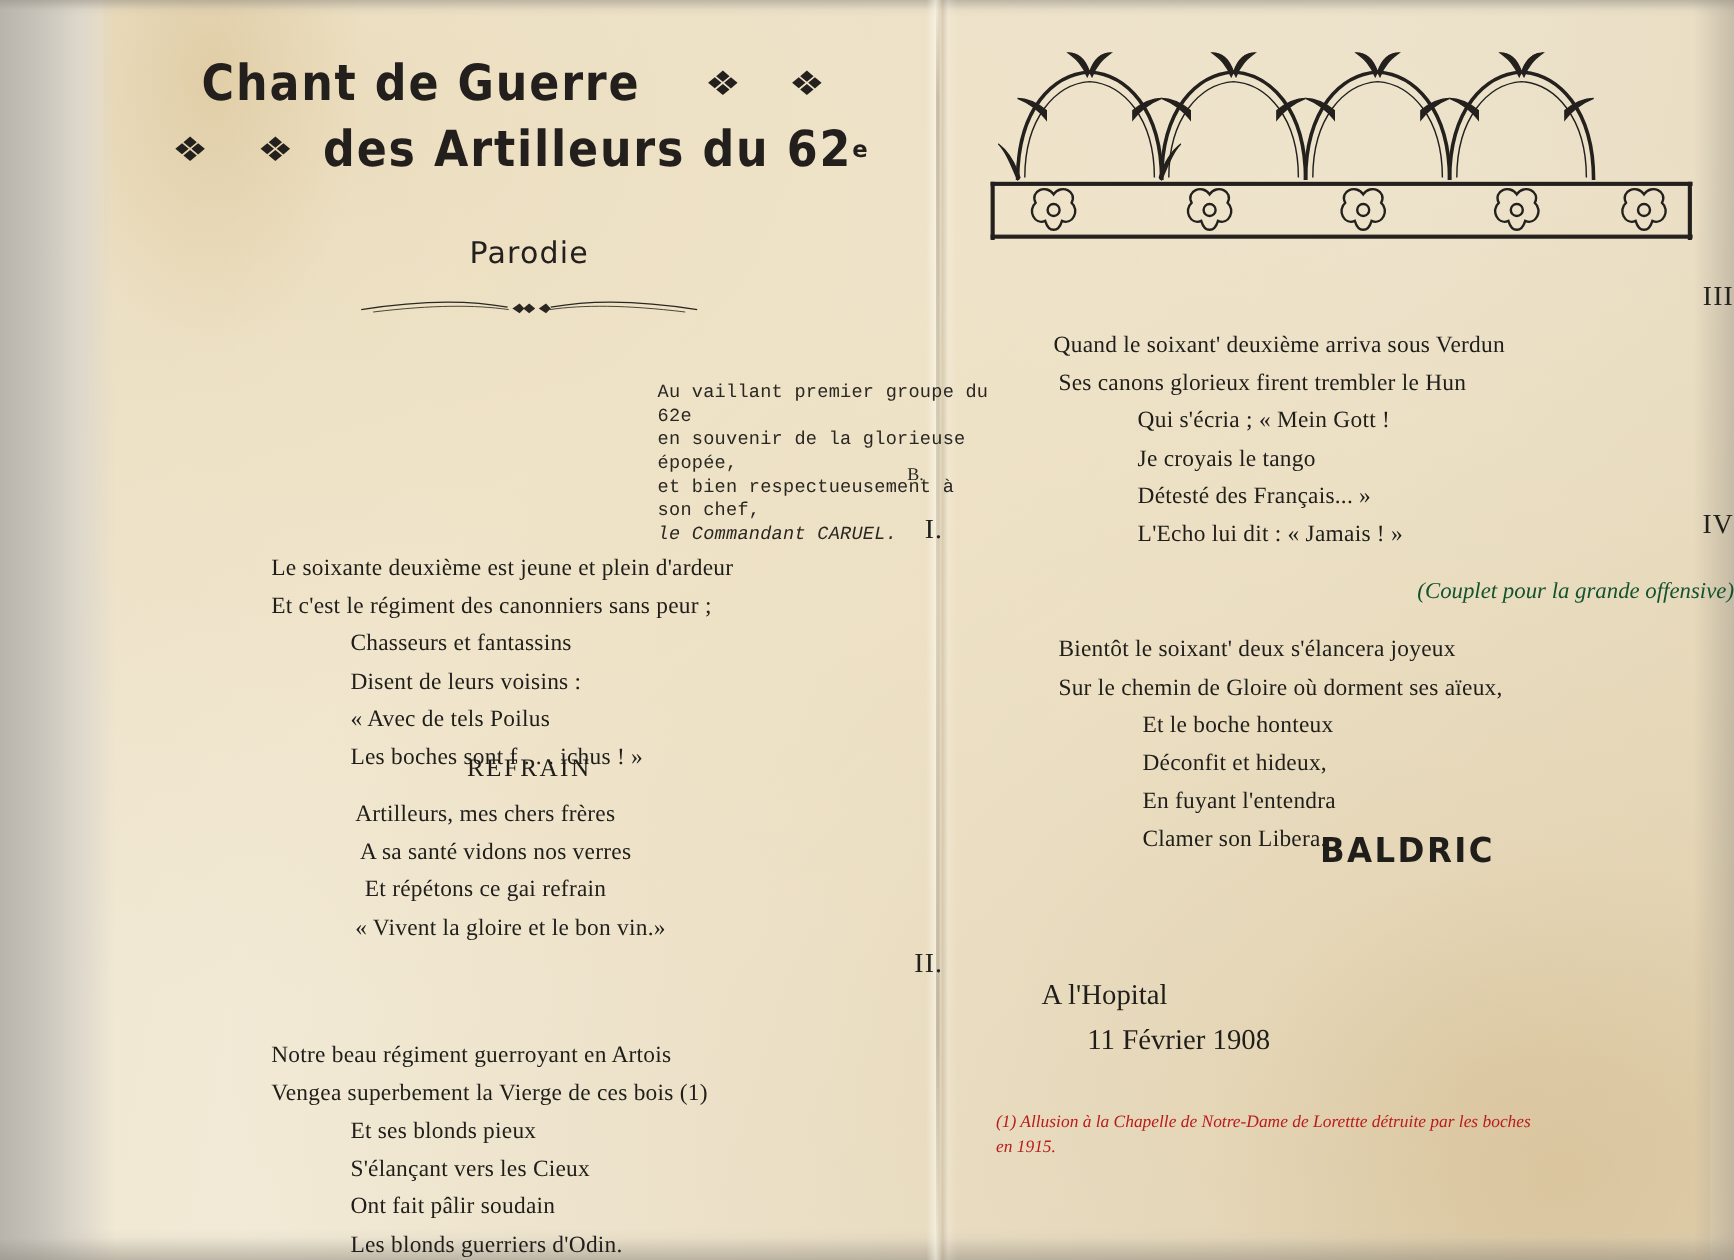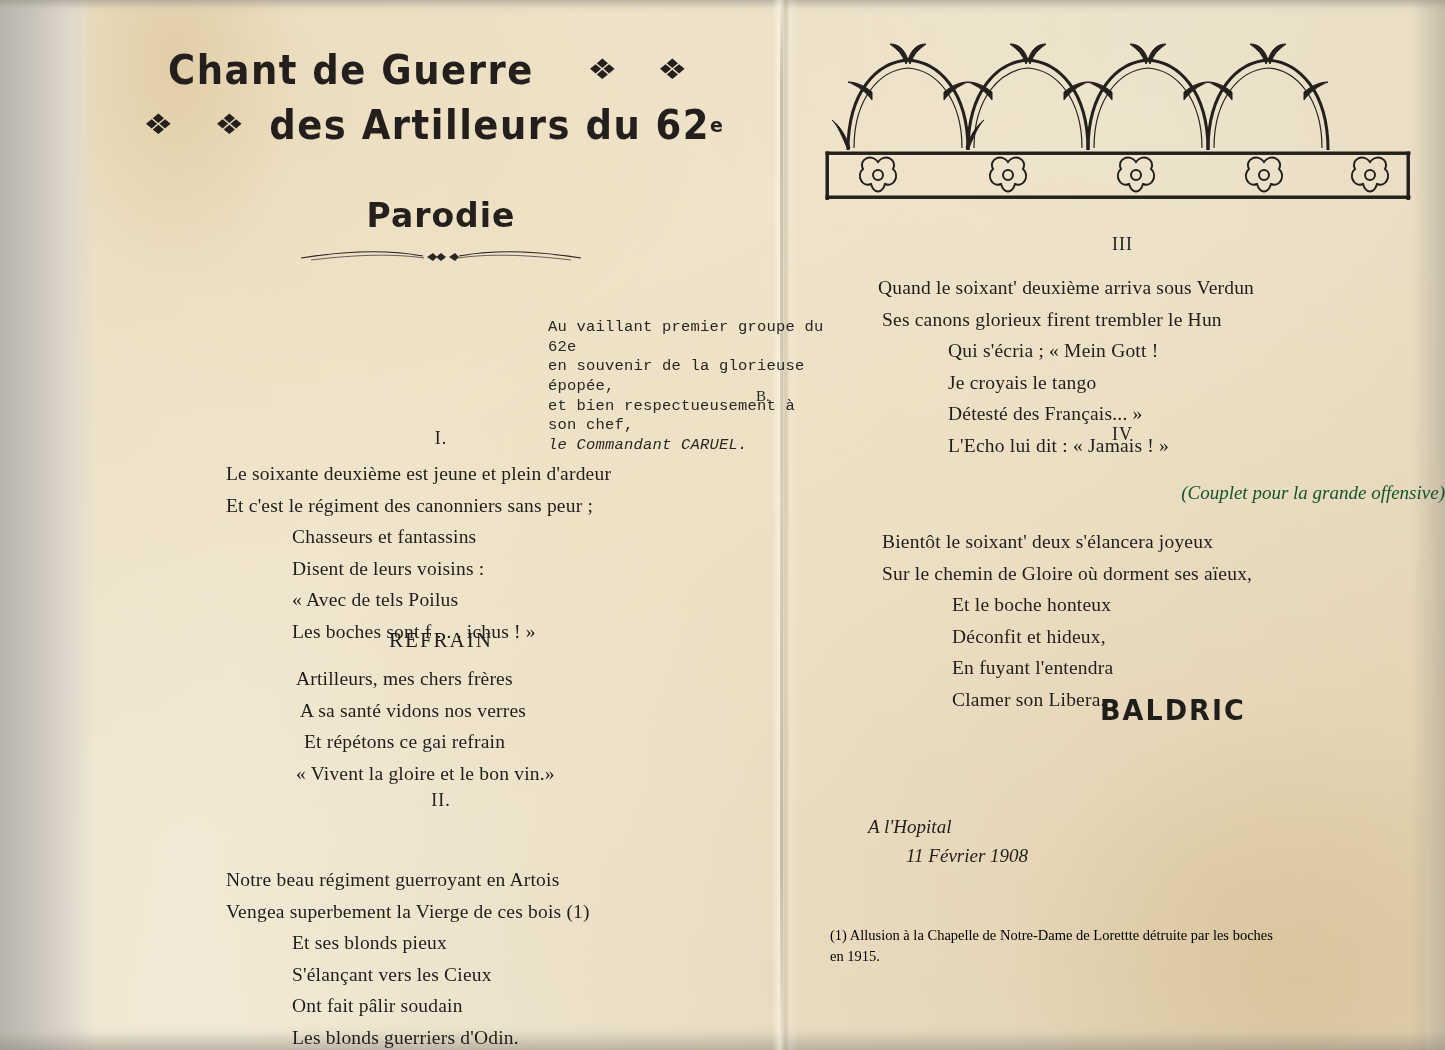--- a/index.html
+++ b/index.html
@@ -109,22 +109,22 @@
     font-family: "DejaVu Sans", sans-serif;
     font-size: 28px;
     color: #23201d;
     line-height: 1;
     transform: scaleX(1.2);
   }
   .parodie {
     position: absolute; left: 0; top: 196px; width: 690px;
     text-align: center;
     font-family: "DejaVu Sans", sans-serif;
-    font-weight: bold;
-    font-size: 33px;
+    font-weight: normal;
+    font-size: 25px;
     letter-spacing: 1px;
     color: #23201d;
   }
   .rule-orn {
     position: absolute; left: 0; top: 246px; width: 690px;
     text-align: center; color: #2a2621;
   }
 
   
   .dedication {
@@ -136,22 +136,22 @@
     letter-spacing: 0.2px;
   }
   .dedication .cmd { font-style: italic; }
   .ded-sign {
     position: absolute; left: 660px; top: 388px;
     font-size: 15px; color: #2a2722;
   }
 
   
   .verse-num {
-    text-align: center;
-    font-size: 18px;
+    text-align: right;
+    font-size: 23px;
     color: #23211d;
     letter-spacing: 1px;
   }
   .stanza {
     font-size: 19.5px;
     color: #201e1a;
     line-height: 1.62;
     letter-spacing: 0.2px;
   }
   .stanza div { white-space: nowrap; }
@@ -185,31 +185,31 @@
     font-family: "DejaVu Sans", sans-serif;
     font-weight: bold;
     font-size: 27px;
     letter-spacing: 2px;
     color: #201e1a;
     transform: scaleY(1.06);
   }
   .place-date {
     position: absolute; left: 68px; top: 812px;
     font-family: "Liberation Serif", serif;
-    font-style: italic;
-    font-size: 19px;
+    font-size: 24px;
     color: #201e1a;
     line-height: 1.55;
   }
   .place-date .d2 { padding-left: 38px; }
   .footnote {
     position: absolute; left: 30px; top: 925px; width: 600px;
     font-size: 14.5px;
-    color: #000000;
+    color: #b91c1c;
     line-height: 1.45;
+    font-style: italic;
   }
 
   
   .header-orn { position: absolute; left: 18px; top: 40px; width: 600px; height: 160px; }
 </style>
 </head>
 <body>
 
 <div class="sheet">
   <div class="stain-a"></div>

